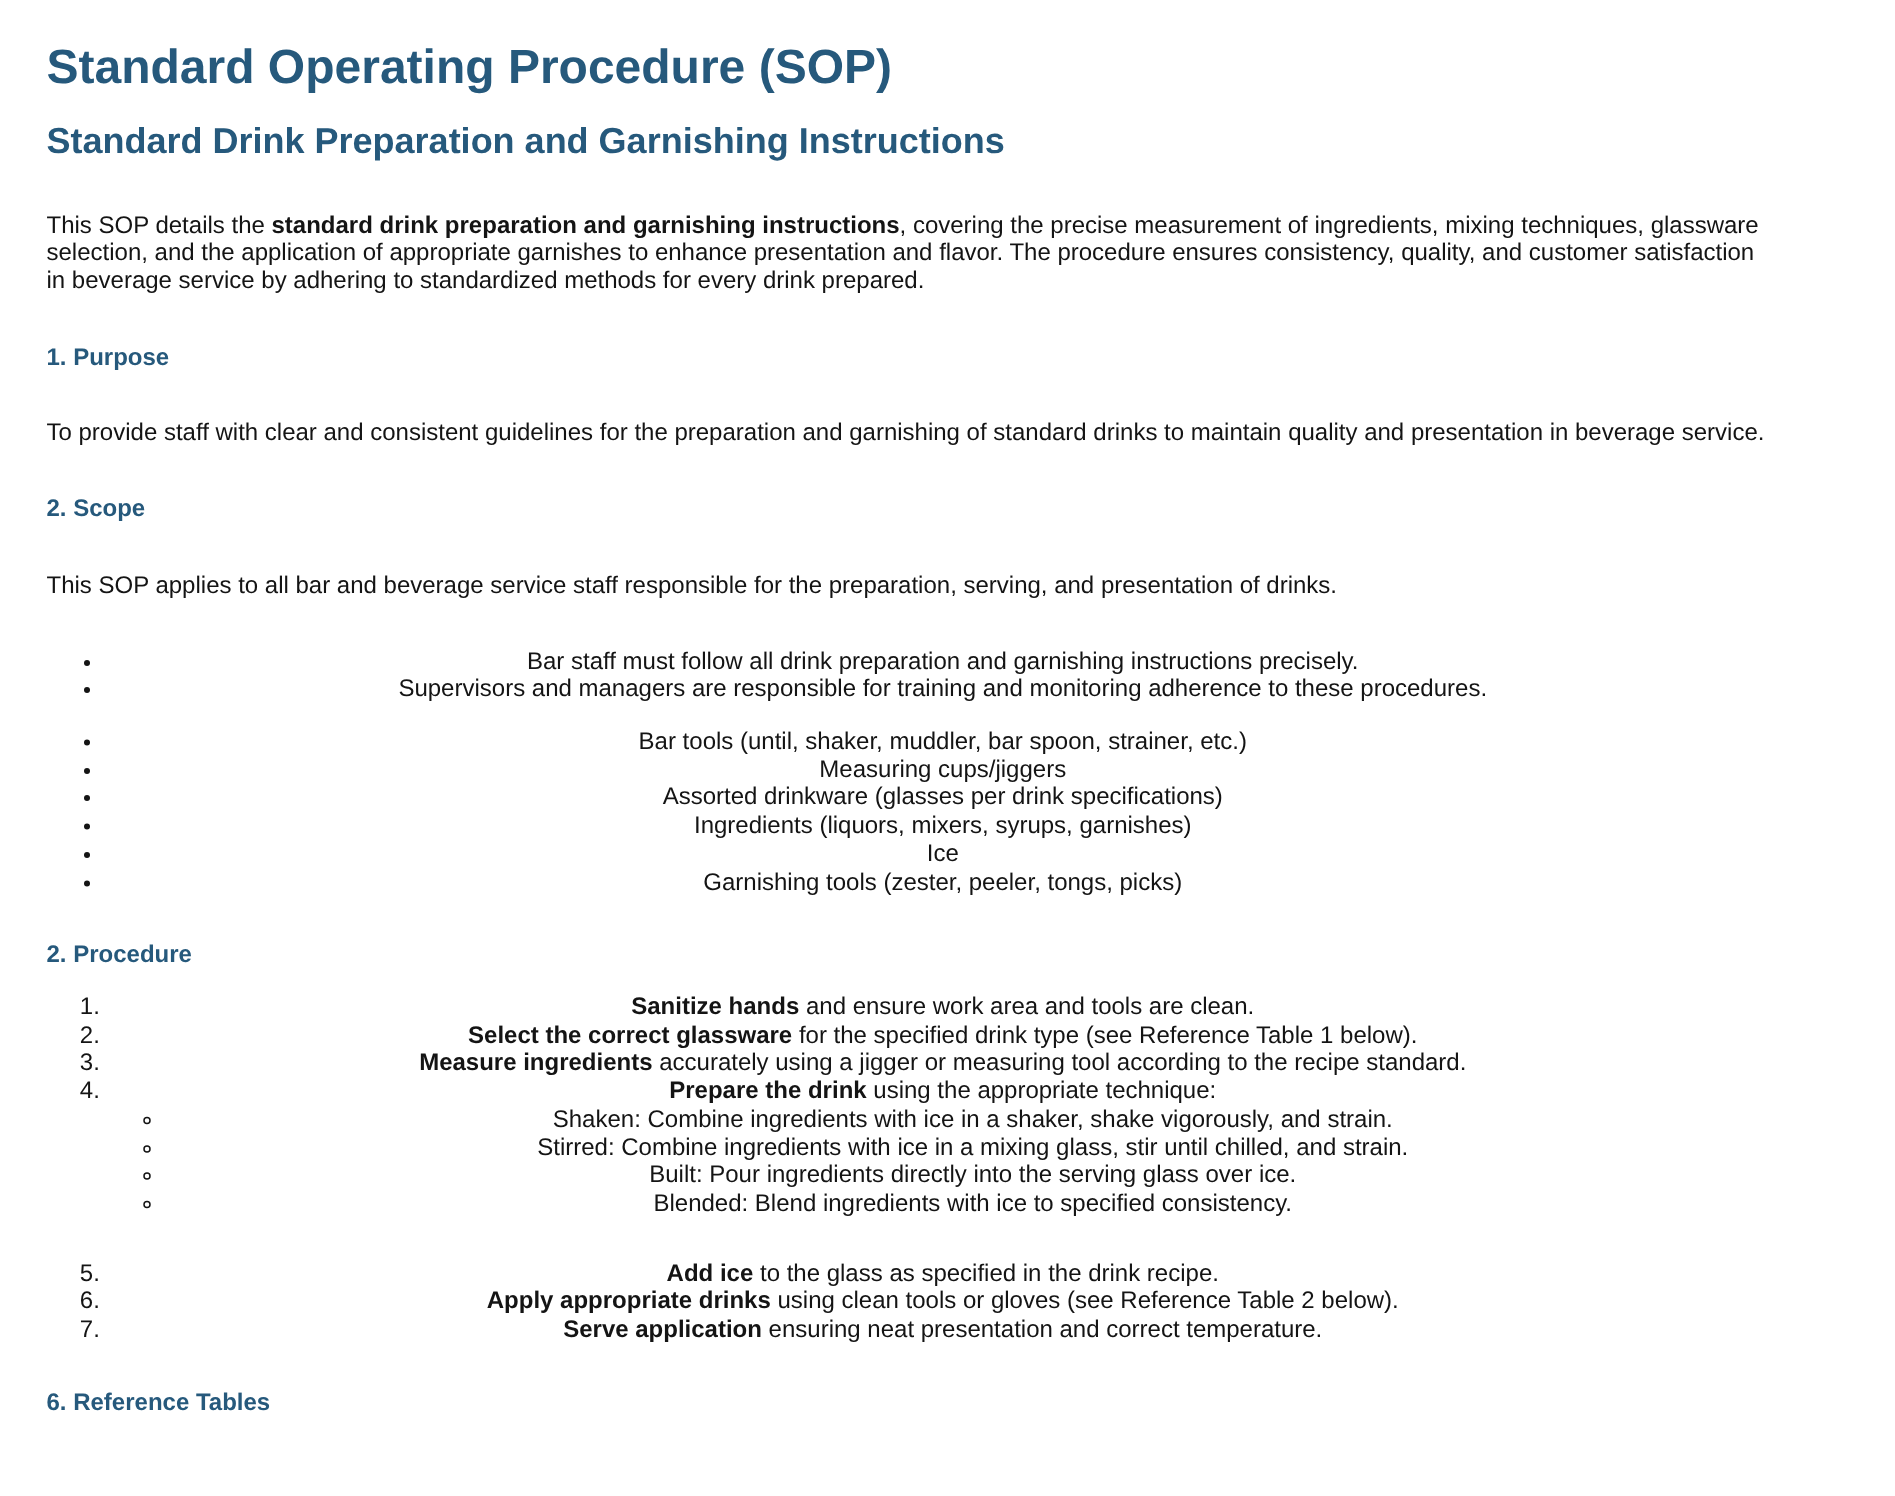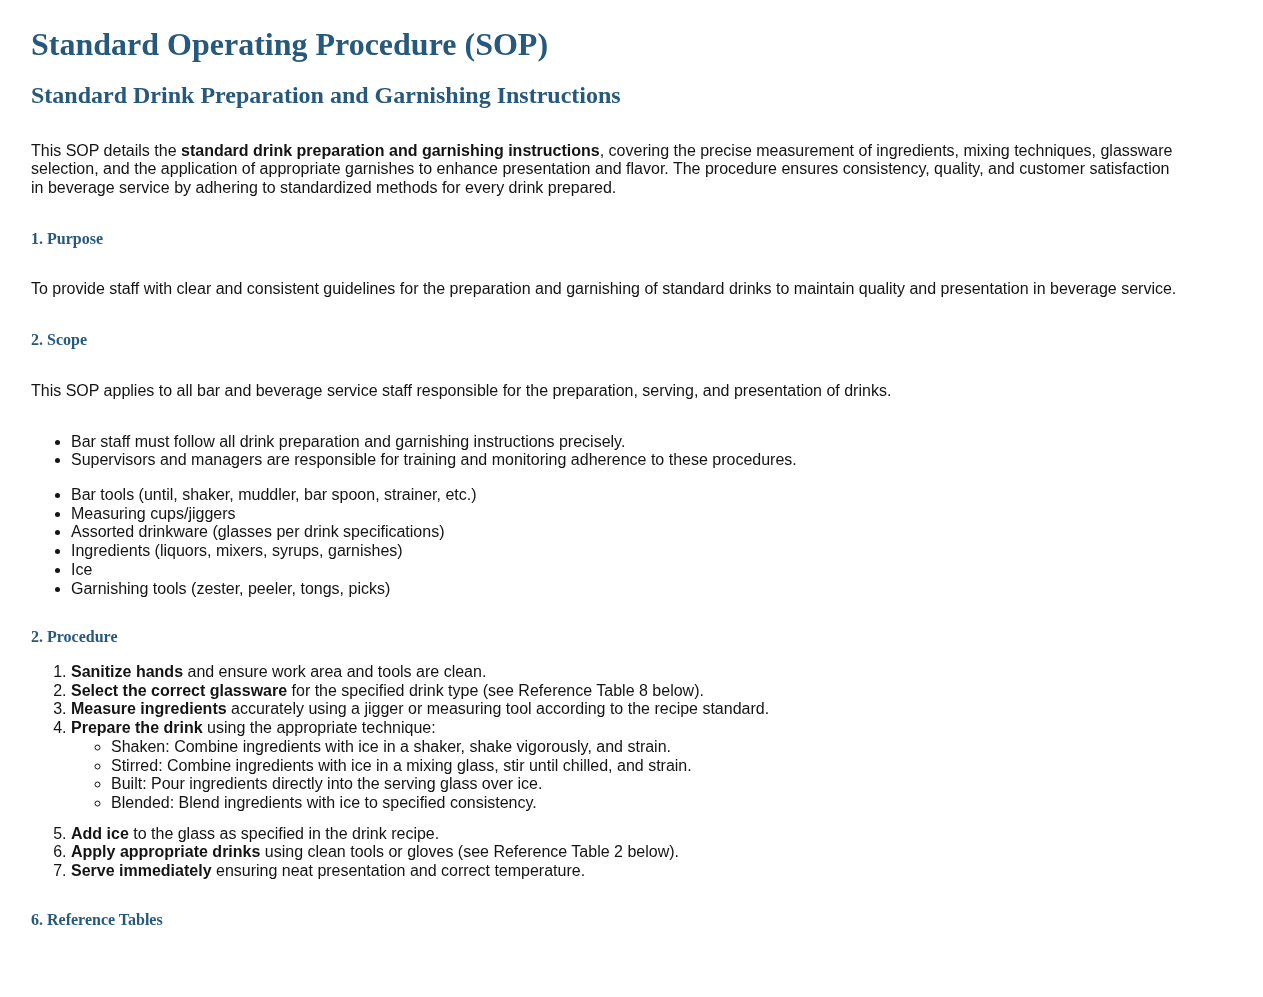--- a/index.html
+++ b/index.html
@@ -21,52 +21,52 @@
     width: 1263px;
     min-height: 997px;
     overflow: hidden;
   }
   .doc {
     padding: 26px 77px 8px 31px;
   }
   h1, h2, h3 {
     color: var(--heading-color);
     font-weight: bold;
-    font-family: Liberation Serif, serif;
   }
   h1 {
     font-size: 32px;
     margin: 0 0 18px 0;
   }
   h2 {
     font-size: 24px;
     margin: 0 0 26px 0;
   }
   h3 {
     font-size: 16px;
     margin: 30px 0 14px 0;
   }
   p {
     margin: 32px 0;
   }
   ul, ol {
     margin: 16px 0;
     padding-left: 40px;
+    text-align: center;
   }
   li {
     margin: 0;
     padding: 0;
   }
   li > ul {
     margin: 0;
     padding-left: 40px;
     list-style-type: circle;
   }
   ol > li.gap {
-    margin-top: 12px;
+    margin-top: 28px;
   }
   strong { font-weight: bold; }
 </style>
 </head>
 <body>
 
 <div class="doc">
 
   <h1>Standard Operating Procedure (SOP)</h1>
 
@@ -90,30 +90,30 @@
     <li>Measuring cups/jiggers</li>
     <li>Assorted drinkware (glasses per drink specifications)</li>
     <li>Ingredients (liquors, mixers, syrups, garnishes)</li>
     <li>Ice</li>
     <li>Garnishing tools (zester, peeler, tongs, picks)</li>
   </ul>
 
   <h3>2. Procedure</h3>
   <ol>
     <li><strong>Sanitize hands</strong><span> and ensure work area and tools are clean.</span></li>
-    <li><strong>Select the correct glassware</strong><span> for the specified drink type (see Reference Table 8 below).</span></li>
+    <li><strong>Select the correct glassware</strong><span> for the specified drink type (see Reference Table 1 below).</span></li>
     <li><strong>Measure ingredients</strong><span> accurately using a jigger or measuring tool according to the recipe standard.</span></li>
     <li><strong>Prepare the drink</strong><span> using the appropriate technique:</span>
       <ul>
         <li>Shaken: Combine ingredients with ice in a shaker, shake vigorously, and strain.</li>
         <li>Stirred: Combine ingredients with ice in a mixing glass, stir until chilled, and strain.</li>
         <li>Built: Pour ingredients directly into the serving glass over ice.</li>
         <li>Blended: Blend ingredients with ice to specified consistency.</li>
       </ul>
     </li>
     <li class="gap"><strong>Add ice</strong><span> to the glass as specified in the drink recipe.</span></li>
     <li><strong>Apply appropriate drinks</strong><span> using clean tools or gloves (see Reference Table 2 below).</span></li>
-    <li><strong>Serve immediately</strong><span> ensuring neat presentation and correct temperature.</span></li>
+    <li><strong>Serve application</strong><span> ensuring neat presentation and correct temperature.</span></li>
   </ol>
 
   <h3>6. Reference Tables</h3>
 
 </div>
 
 </body></html>

